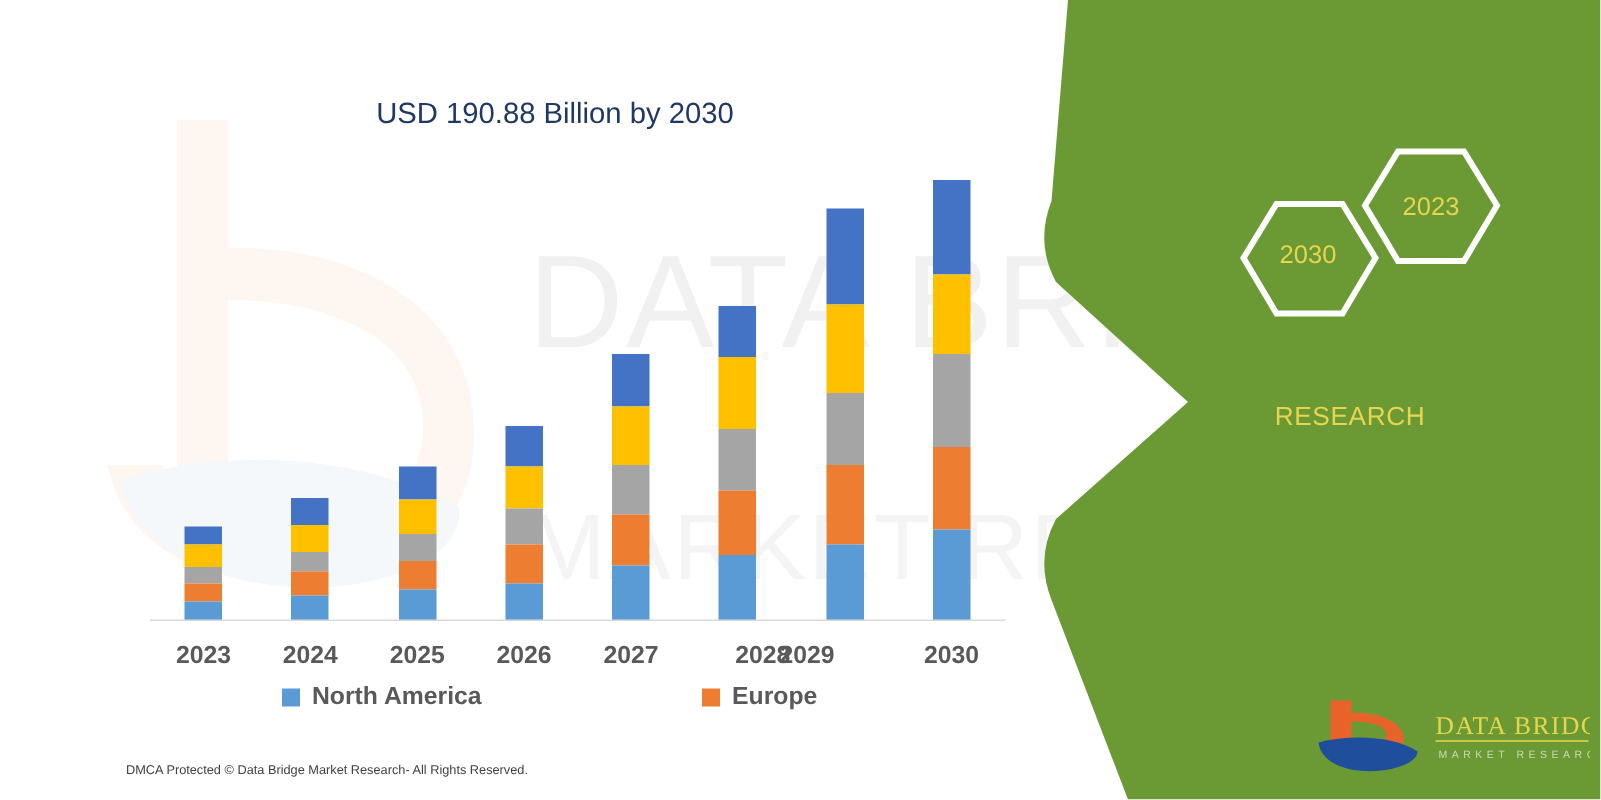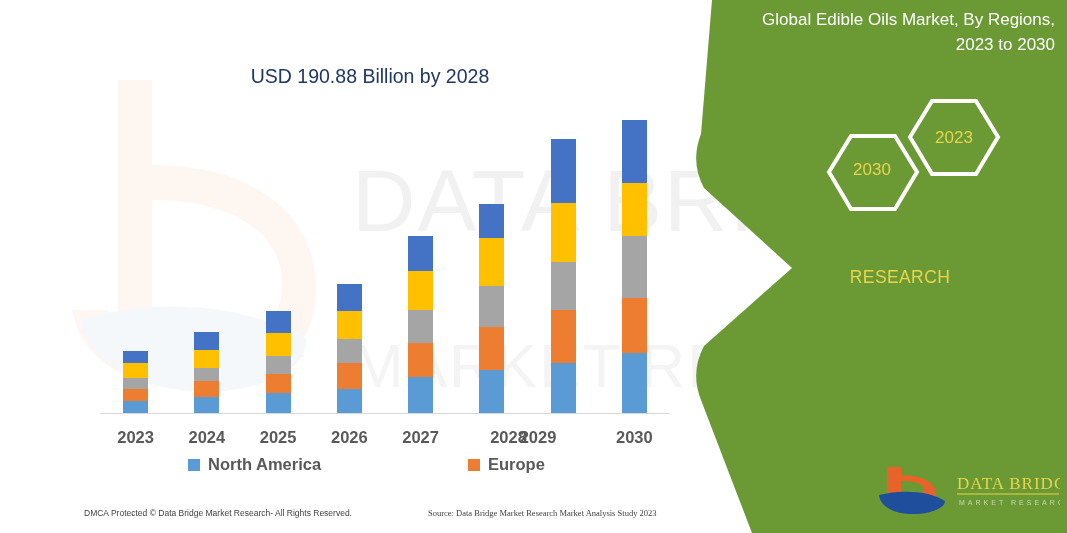--- a/index.html
+++ b/index.html
@@ -170,21 +170,21 @@
     <path d="M58 10 L92 10 L92 250 L58 250 Z" fill="#fdefe6"></path>
     <path d="M92 95 C 210 95, 265 160, 255 235 C 248 292, 190 322, 120 318 C 60 314, 20 285, 12 240 L48 240 C 58 272, 92 288, 130 288 C 185 288, 220 258, 222 218 C 225 165, 175 130, 92 130 Z" fill="#fdefe6"></path>
     <path d="M20 250 C 90 228, 180 232, 246 268 C 250 296, 210 320, 150 322 C 80 322, 28 292, 20 250 Z" fill="#eef3f9"></path>
   </svg>
 
   <div class="wm wm-1">DATA BRIDGE</div>
   <div class="wm wm-2">MARKET RESEARCH</div>
 
   <div class="title">
     <br>
-    <span>USD 190.88 Billion by 2028</span>
+    <span>USD 190.88 Billion by 2030</span>
   </div>
 
   <div class="chart-area">
     <div class="plot" id="plot">
         <div class="bar" style="left: 23.125px;">
           <div class="seg" style="background: rgb(68, 114, 196); height: 12.642px;"></div>
           <div class="seg" style="background: rgb(255, 192, 0); height: 14.7px;"></div>
           <div class="seg" style="background: rgb(165, 165, 165); height: 10.584px;"></div>
           <div class="seg" style="background: rgb(237, 125, 49); height: 12.642px;"></div>
           <div class="seg" style="background: rgb(91, 155, 213); height: 12.642px;"></div>
@@ -256,32 +256,27 @@
           <span>North America</span>
         </div>
         <div class="legend-item" style="left: 368px;">
           <span class="swatch" style="background: rgb(237, 125, 49);"></span>
           <span>Europe</span>
         </div>
       </div>
   </div>
 
   <div class="footer-left">DMCA Protected © Data Bridge Market Research-  All Rights Reserved.</div>
-  <div class="footer-right">Source: Data Bridge Market Research  Market Analysis Study 2023</div>
 
   <svg class="green-panel" viewBox="0 0 407 533" preserveAspectRatio="none" aria-hidden="true">
     <path d="M52 0 L407 0 L407 533 L92 533 L41 400 Q30 372 44 346 L132 268 L44 188 Q30 162 41 134 Z" fill="#6b9a35"></path>
     <path d="M52 0 L407 0 L407 533 L92 533 L235 266 Z" fill="#6b9a35"></path>
   </svg>
 
   <div class="green-content">
-    <div class="panel-title">
-      <span>Global Edible Oils Market, By Regions,</span><br>
-      <span>2023 to 2030</span>
-    </div>
 
     <svg class="hexwrap" viewBox="0 0 407 533" aria-hidden="true">
 
       <polygon points="250,140 272,104 316,104 338,140 316,177 272,177" fill="none" stroke="#ffffff" stroke-width="4" transform="translate(0,-3) scale(1.0)"></polygon>
 
       <polygon points="169,172 191,136 235,136 257,172 235,209 191,209" fill="none" stroke="#ffffff" stroke-width="4"></polygon>
     </svg>
     <div style="position:absolute;left:168px;top:160px;width:88px;text-align:center;color:#e8d44d;font-size:17px;">2030</div>
     <div style="position:absolute;left:250px;top:128px;width:88px;text-align:center;color:#e8d44d;font-size:17px;">2023</div>
 

